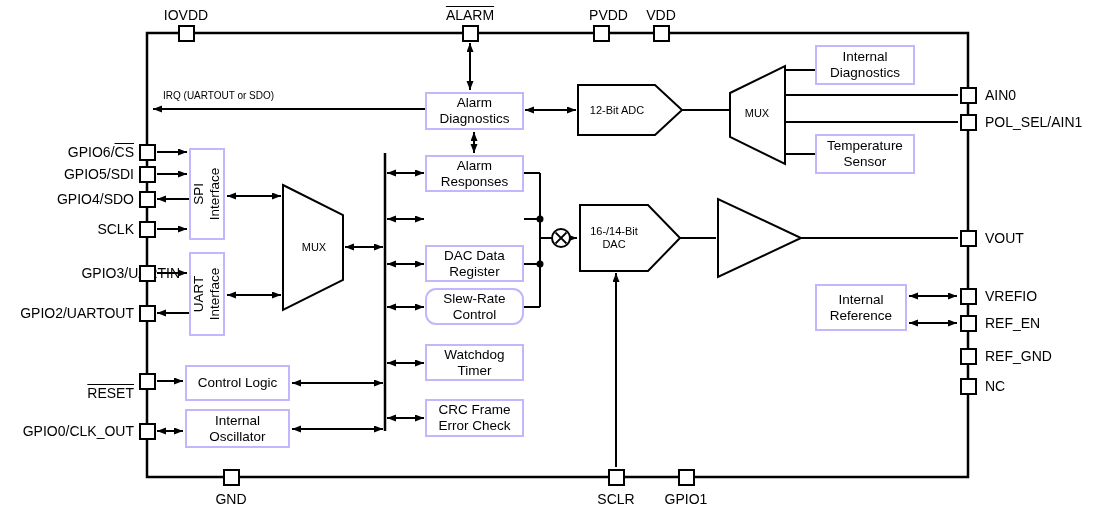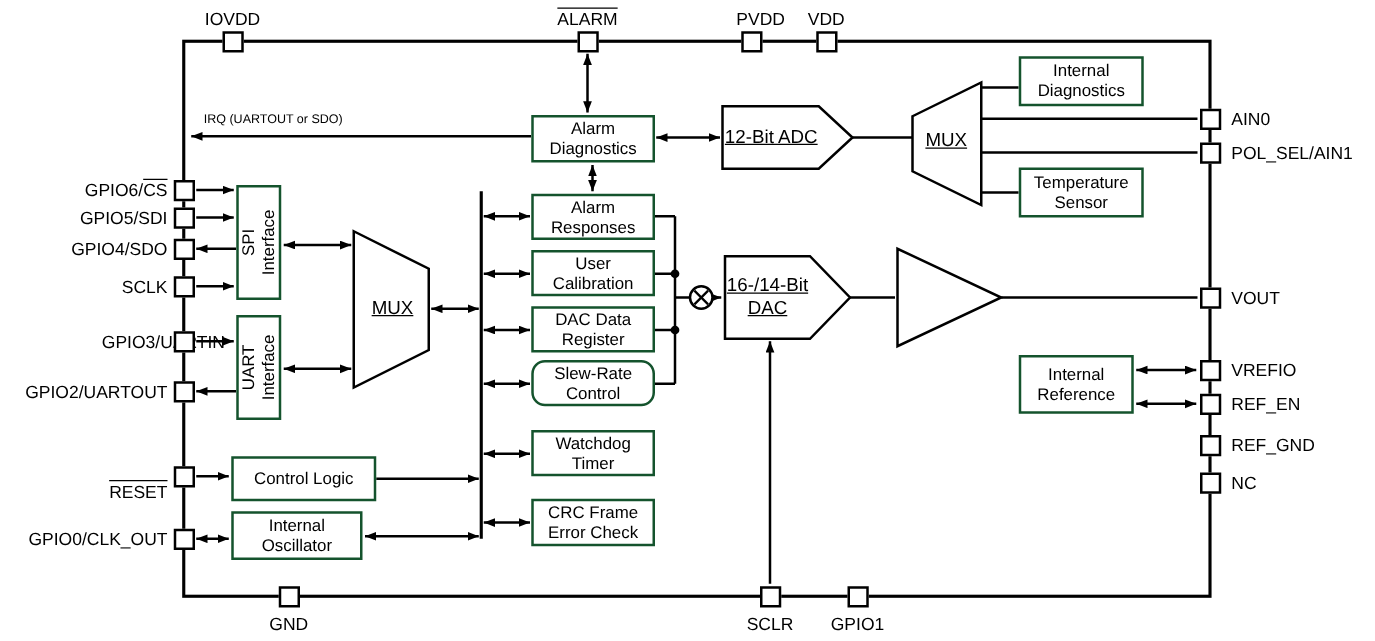--- a/index.html
+++ b/index.html
@@ -8,27 +8,27 @@
     font-family:"Liberation Sans", sans-serif; color:#000; overflow:hidden;
   }
   #wires { position:absolute; left:0; top:0; }
   .border { fill:none; stroke:#000; stroke-width:2.5; }
   .w line { stroke:#000; stroke-width:2; }
   .w .thick { stroke-width:2.5; }
   .w polygon { fill:#fff; stroke:#000; stroke-width:2; }
   .arr  { marker-end:url(#ah); }
   .darr { marker-start:url(#ah); marker-end:url(#ah); }
   .block {
-    position:absolute; box-sizing:border-box; border:2px solid #14532d; background:#fff;
+    position:absolute; box-sizing:border-box; border:2px solid #c4b5fd; background:#fff;
     display:flex; align-items:center; justify-content:center; text-align:center;
     white-space:pre-line; font-size:13.5px; line-height:1.18; z-index:2;
   }
   .shape-label {
     position:absolute; display:flex; align-items:center; justify-content:center;
-    text-align:center; white-space:pre-line; font-size:15px; line-height:1.18; z-index:2;text-decoration:underline;
+    text-align:center; white-space:pre-line; font-size:11px; line-height:1.18; z-index:2;
   }
   .rot { transform:rotate(-90deg); white-space:pre-line; text-align:center; line-height:1.18; }
   .pin {
     position:absolute; width:17px; height:17px; box-sizing:border-box;
     border:2px solid #000; background:#fff; z-index:3;
   }
   .lbl-left  { position:absolute; left:0; width:134px; text-align:right; font-size:14px; white-space:nowrap; z-index:2; }
   .lbl-right { position:absolute; left:985px; font-size:14px; white-space:nowrap; z-index:2; }
   .lbl-center{ position:absolute; transform:translateX(-50%); font-size:14px; white-space:nowrap; z-index:2; }
   .irq-label { position:absolute; left:163px; top:90px; font-size:10px; white-space:nowrap; z-index:2; }
@@ -112,31 +112,29 @@
       <line x1="555.5" y1="243.5" x2="566.5" y2="232.5" stroke="#000" stroke-width="1.8"></line>
       <circle cx="540" cy="219" r="3.5" fill="#000"></circle>
       <circle cx="540" cy="264" r="3.5" fill="#000"></circle>
     </g>
   </svg>
 
   <div class="block" style="left:425px; top:92px;  width:99px;  height:38px;">Alarm
 Diagnostics</div>
   <div class="block" style="left:425px; top:155px; width:99px;  height:37px;">Alarm
 Responses</div>
-  <div class="block" style="left:425px; top:200px; width:99px;  height:37px;">User
-Calibration</div>
   <div class="block" style="left:425px; top:245px; width:99px;  height:37px;">DAC Data
 Register</div>
   <div class="block" style="left:425px; top:288px; width:99px;  height:37px;border-radius:11px;">Slew-Rate
 Control</div>
   <div class="block" style="left:425px; top:344px; width:99px;  height:37px;">Watchdog
 Timer</div>
   <div class="block" style="left:425px; top:399px; width:99px;  height:38px;">CRC Frame
 Error Check</div>
-  <div class="block" style="left:185px; top:365px; width:116px; height:36px;">Control Logic</div>
+  <div class="block" style="left:185px; top:365px; width:105px; height:36px;">Control Logic</div>
   <div class="block" style="left:185px; top:409px; width:105px; height:39px;">Internal
 Oscillator</div>
   <div class="block" style="left:815px; top:45px;  width:100px; height:40px;">Internal
 Diagnostics</div>
   <div class="block" style="left:815px; top:134px; width:100px; height:40px;">Temperature
 Sensor</div>
   <div class="block" style="left:815px; top:284px; width:92px;  height:47px;">Internal
 Reference</div>
 
   <div class="block" style="left:189px; top:148px; width:36px; height:92px;">

